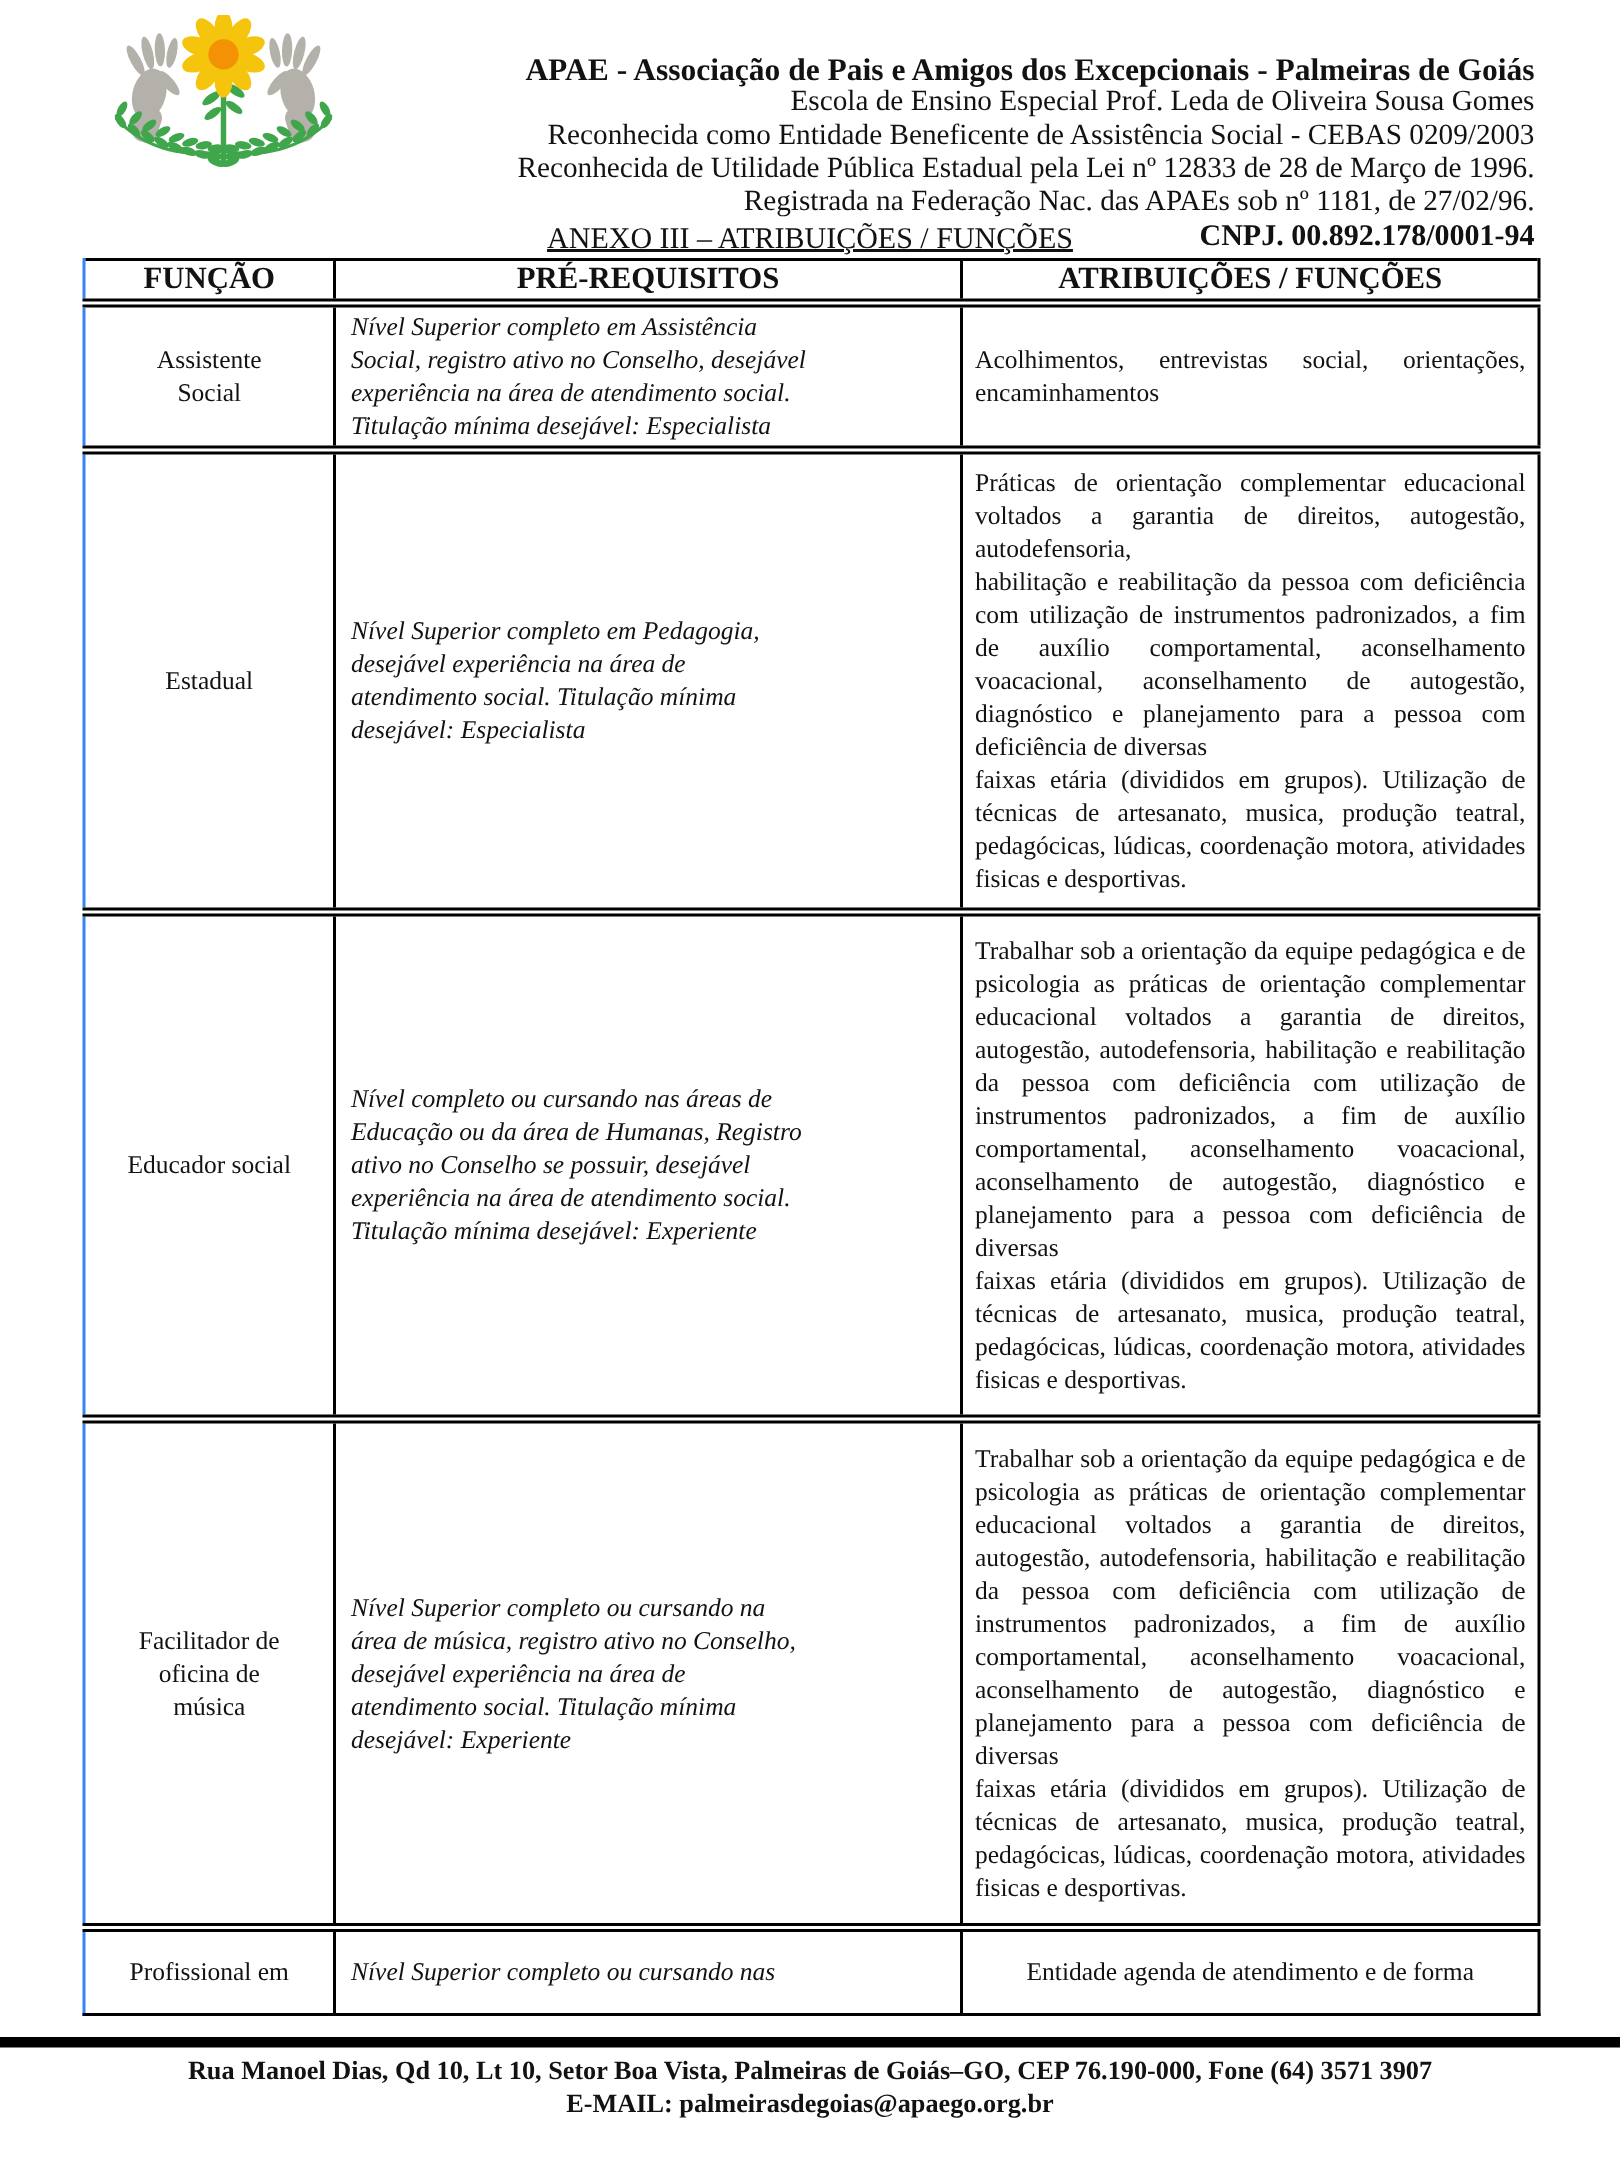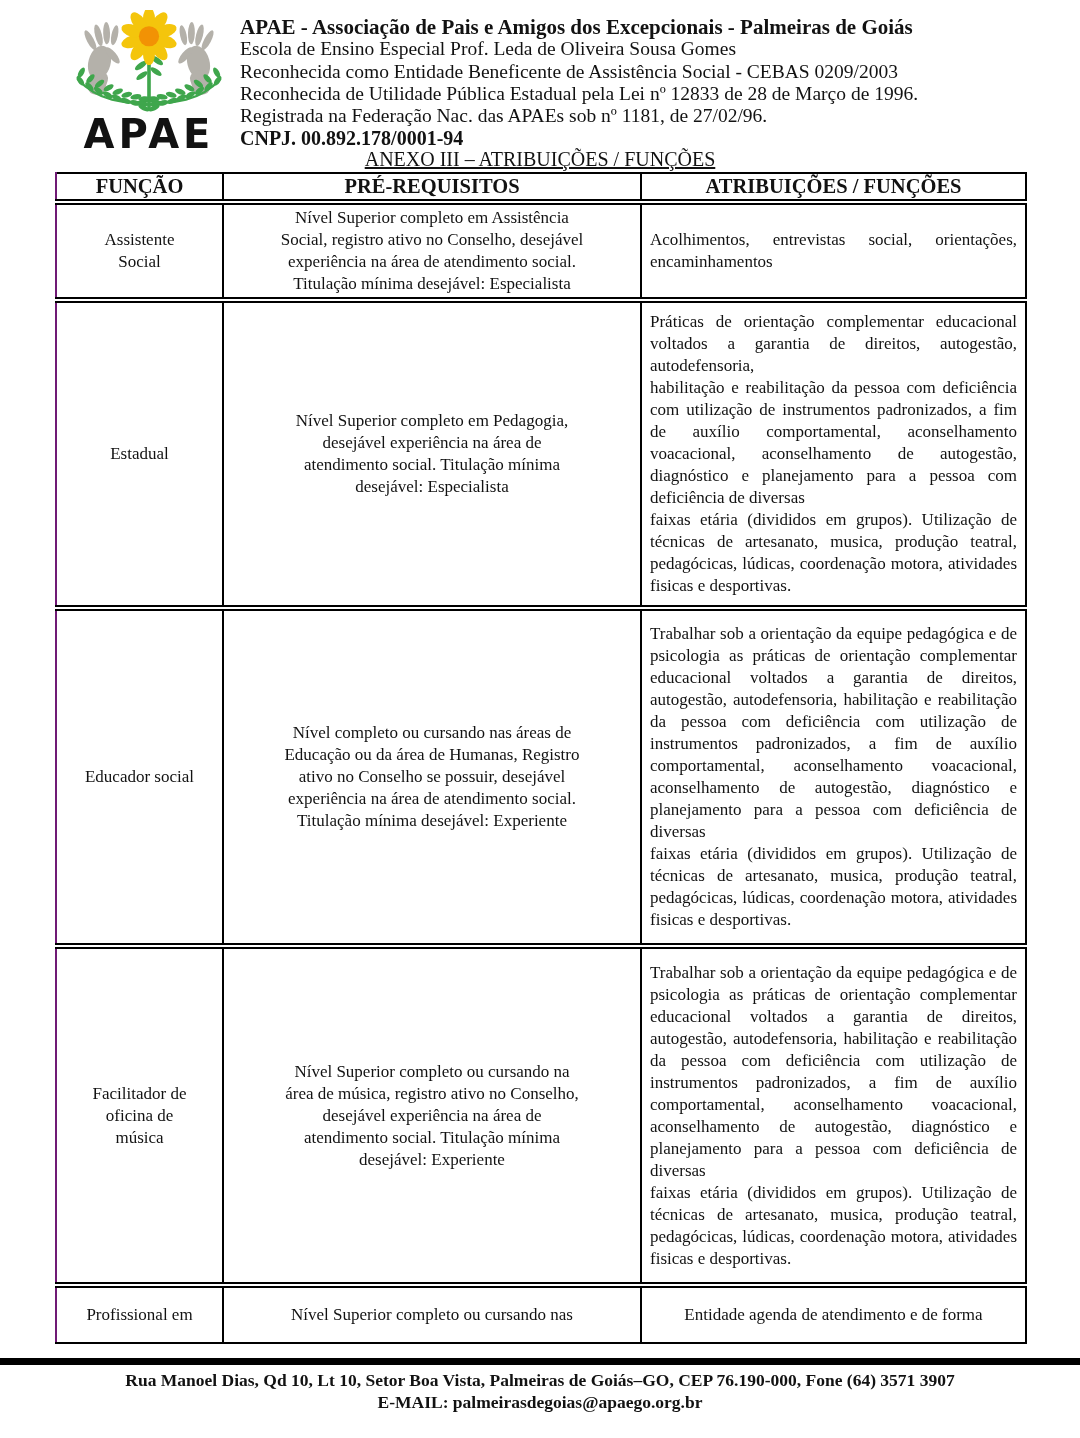--- a/index.html
+++ b/index.html
@@ -20,50 +20,50 @@
     color: var(--ink, #121212); transform: scaleY(1.02); margin-top: 1px;
   }
   .petal  { fill: var(--flower-yellow, #F4C50C); }
   .fcenter{ fill: var(--flower-center, #F29204); }
   .green  { fill: var(--leaf-green, #3FA64C); }
   .branch { stroke: var(--leaf-green, #3FA64C); stroke-width: 2.2; fill: none; }
   .stem   { stroke: var(--leaf-green, #3FA64C); stroke-width: 3.6; fill: none; }
   .hand   { fill: var(--hand-gray, #B4B1AA); }
 
   
-  .letterhead { position: absolute; top: 16px; left: 240px; right: 57px; }
+  .letterhead { position: absolute; top: 35px; left: 240px; right: 57px; text-align: right; }
   .lh-line  { font-size: 19.5px; line-height: 22.3px; white-space: nowrap; }
   .lh-bold  { font-weight: bold; font-size: 21px; }
   .lh-cnpj  { font-weight: bold; font-size: 20px; }
 
   
   .annex-title {
     position: absolute; top: 148px; left: 0; width: 100%;
     text-align: center; font-size: 20px; line-height: 22px; text-decoration: underline;
   }
 
   
   table.doc {
     position: absolute; top: 172px; left: 55px; width: 970px;
     border-collapse: collapse; table-layout: fixed;
     border: 2px solid #000;
   }
   table.doc th, table.doc td {
-    border-left: 2px solid #701a75; border-right: 2px solid #000;
+    border-left: 2px solid #3b82f6; border-right: 2px solid #000;
     border-bottom: 6px double #000;
     vertical-align: middle;
     white-space: pre-line;
     margin-left: 40px;
   }
   table.doc tr.last td { border-bottom: 2px solid #000; }
   table.doc th {
     font-size: 20.5px; font-weight: bold; text-align: center; padding: 1px 2px;
   }
   td.c-funcao { text-align: center; font-size: 17px; line-height: 22px; padding: 16px 6px; }
-  td.c-prereq { text-align: center; font-size: 17px; line-height: 22px; padding: 2px 10px; }
+  td.c-prereq { text-align: left; font-size: 17px; line-height: 22px; padding: 2px 10px; font-style: italic; }
   td.c-atrib  { text-align: justify; font-size: 17px; line-height: 22px; padding: 3px 8px; }
   td.center   { text-align: center; }
   tr.r-head { height: 25px; }
   tr.r1 { height: 96px; }
   tr.r2 { height: 308px; }
   tr.r3 { height: 338px; }
   tr.r4 { height: 339px; }
   tr.r5 { height: 20px; }
 
   
@@ -160,21 +160,20 @@
           <ellipse class="green" cx="44" cy="84" rx="5.5" ry="2.6" transform="rotate(32 44 84)"></ellipse>
           <ellipse class="green" cx="53" cy="87" rx="5.5" ry="2.6" transform="rotate(26 53 87)"></ellipse>
           <ellipse class="green" cx="62" cy="90" rx="5.5" ry="2.6" transform="rotate(20 62 90)"></ellipse>
           <ellipse class="green" cx="71" cy="92" rx="5.5" ry="2.6" transform="rotate(14 71 92)"></ellipse>
           <ellipse class="green" cx="79" cy="93" rx="5.5" ry="2.6" transform="rotate(8 79 93)"></ellipse>
         </g>
         <ellipse class="green" cx="80" cy="97" rx="6" ry="2.5" transform="rotate(25 80 97)"></ellipse>
         <ellipse class="green" cx="90" cy="97" rx="6" ry="2.5" transform="rotate(-25 90 97)"></ellipse>
       </g>
     </svg>
-    <div class="logo-text">APAE</div>
   </div>
 
   <div class="letterhead">
     <div class="lh-line lh-bold">APAE - Associação de Pais e Amigos dos Excepcionais - Palmeiras de Goiás</div>
     <div class="lh-line">Escola de Ensino Especial Prof. Leda de Oliveira Sousa Gomes</div>
     <div class="lh-line">Reconhecida como Entidade Beneficente de Assistência Social - CEBAS 0209/2003</div>
     <div class="lh-line">Reconhecida de Utilidade Pública Estadual pela Lei nº 12833 de 28 de Março de 1996.</div>
     <div class="lh-line">Registrada na Federação Nac. das APAEs sob nº 1181, de 27/02/96.</div>
     <div class="lh-line lh-cnpj">CNPJ. 00.892.178/0001-94</div>
   </div>

